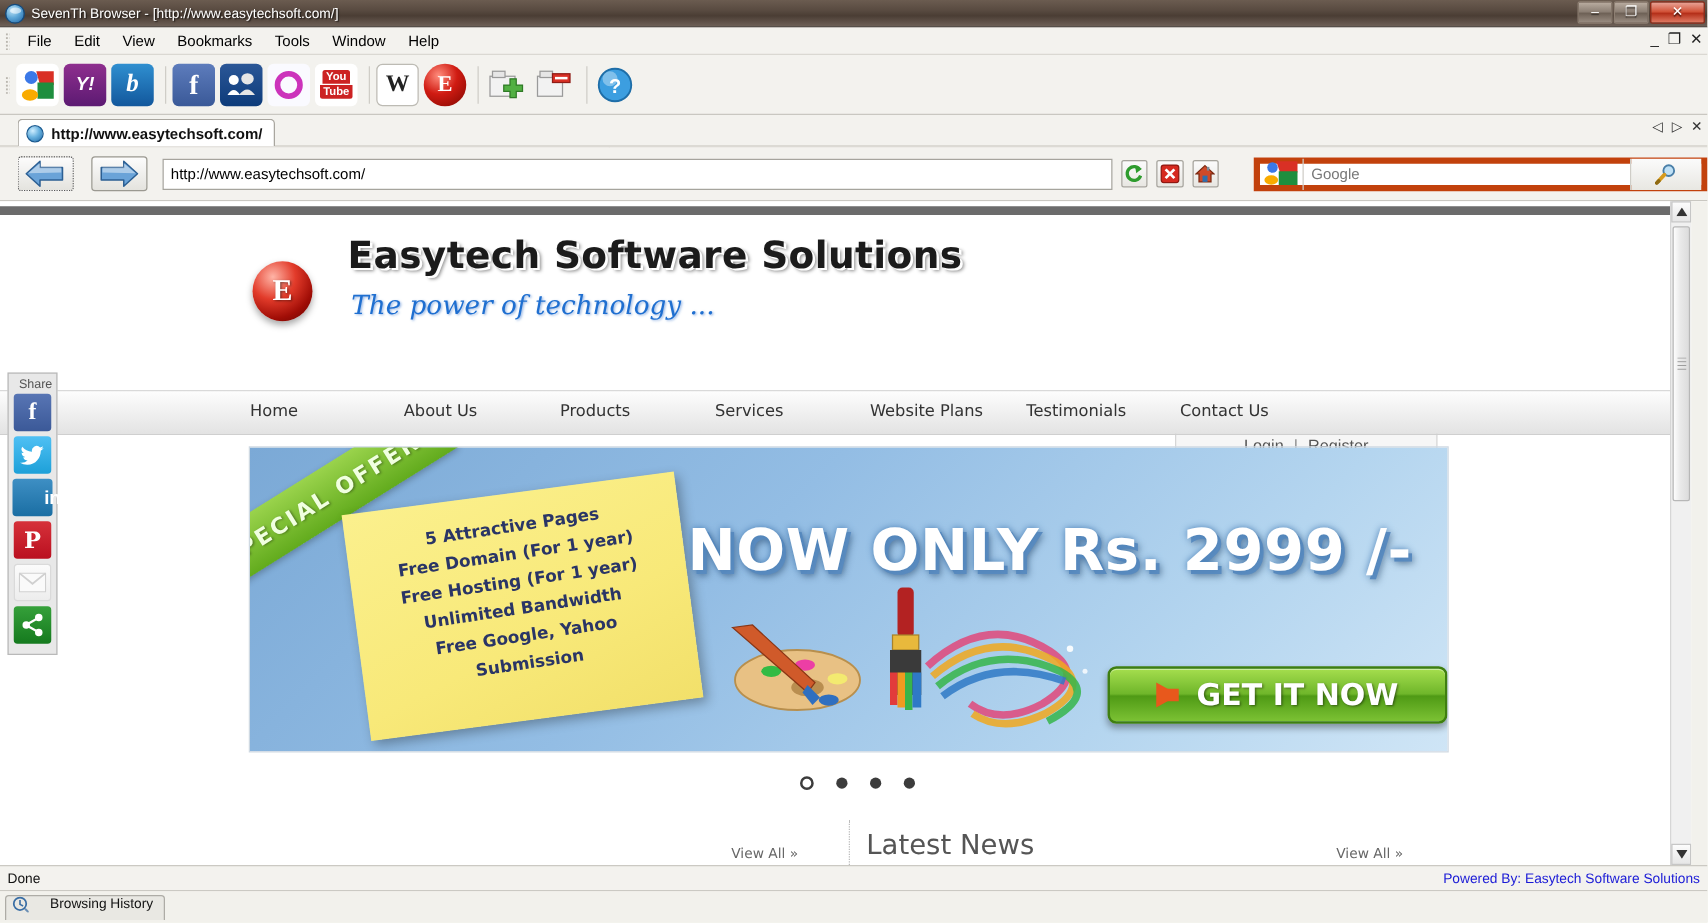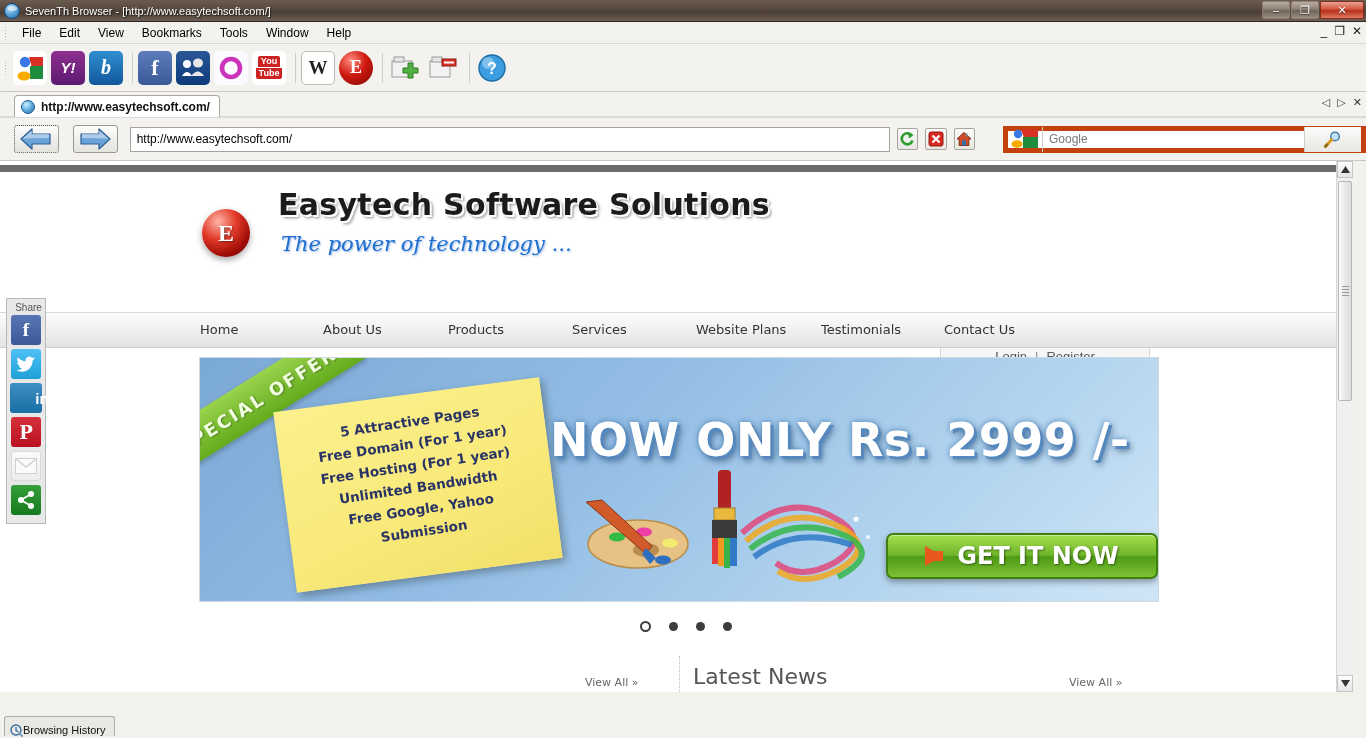--- a/index.html
+++ b/index.html
@@ -390,21 +390,21 @@
 
   
   .taskbar {
     position: absolute; left: 0; top: 713px; width: 1366px; height: 25px;
     background: #f2f1ec; box-sizing:border-box;
   }
   .task-tab {
     position:absolute; left: 4px; top: 3px; height: 20px;
     background: #e9e8e3; border: 1px solid #aeaca6; border-bottom:none;
     border-radius: 3px 3px 0 0;
-    display:flex; align-items:flex-end; padding: 0 8px 0 5px; gap:0;
+    display:flex; align-items:flex-start; padding: 0 8px 0 5px; gap:17px;
     box-sizing:border-box; cursor:pointer;
   }
   .task-tab .th-icon { width:13px; height:13px; position:relative; }
   .task-tab .lbl { font-size: 11px; color:#111; font-family:"Liberation Sans",sans-serif; white-space:nowrap;}
 </style>
 </head>
 <body>
 
 <div id="app">
 
@@ -695,20 +695,24 @@
     </div>
     <div class="sb-thumb"></div>
     <div class="sb-arrow down">
       <svg width="9" height="7" viewBox="0 0 9 7">
           <path d="M4.5 7 L0 0 L9 0 Z" fill="#333"></path>
         </svg>
     </div>
   </div>
   <div class="rscroll-right-edge"></div>
 
+  <div class="statusbar">
+    <span class="status-left">Done</span>
+    <span class="status-right">Powered By: Easytech Software Solutions</span>
+  </div>
 
   <div class="taskbar">
     <div class="task-tab">
       <span class="th-icon">
         <svg width="13" height="13" viewBox="0 0 13 13">
           <circle cx="6" cy="6" r="5" fill="none" stroke="#3a6ea5" stroke-width="1.4"></circle>
           <path d="M6 3 L6 6.5 L8.5 7.8" stroke="#3a6ea5" stroke-width="1.3" fill="none"></path>
           <path d="M10 10 L13 13" stroke="#6b8fb5" stroke-width="1.6"></path>
         </svg>
       </span>

